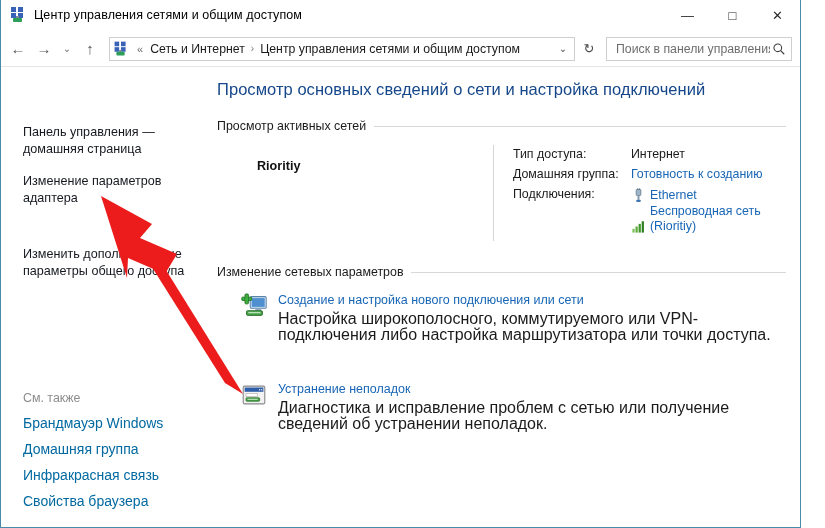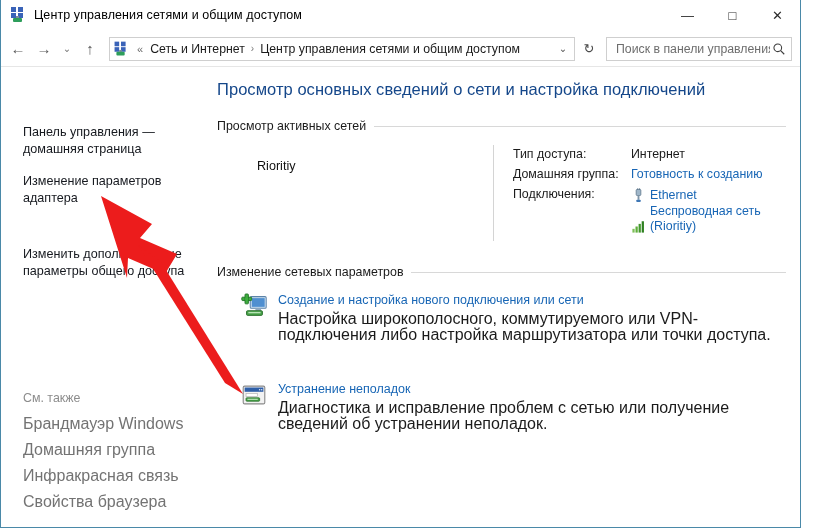--- a/index.html
+++ b/index.html
@@ -150,21 +150,21 @@
   .side-bottom {
     position: absolute;
     left: 22px;
     bottom: 14px;
     width: 200px;
   }
   .seealso-title {
     font-size: 12.4px; color: #8c8c8c; margin-bottom: 11px;
   }
   .seealso-link {
-    font-size: 16px; color: #737373; margin-bottom: 11px; line-height: 15px;
+    font-size: 14px; color: #0369a1; margin-bottom: 11px; line-height: 15px;
   }
   .seealso-link:last-child { margin-bottom: 4px; }
 
   .content {
     flex: 1 1 auto;
     padding: 13px 14px 0 0;
     min-width: 0;
   }
   .page-title {
     font-size: 16.5px;
@@ -187,21 +187,21 @@
   
   .active-net {
     display: flex;
     margin: 12px 0 0 0;
     min-height: 76px;
   }
   .net-left {
     width: 276px; flex: none;
     padding-left: 40px; padding-top: 14px;
   }
-  .net-name { font-size: 12.6px; font-weight: normal; color: #111; margin-bottom: 20px; }
+  .net-name { font-size: 12.6px; font-weight: bold; color: #111; margin-bottom: 20px; }
   .net-type { font-size: 12.4px; color: #1b1b1b; }
   .net-divider { width: 1px; background: #d4d4d4; margin: 0 0 0 0; align-self: stretch; }
   .net-right {
     padding-left: 19px; padding-top: 2px;
     font-size: 12.4px;
   }
   .net-row { display: flex; margin-bottom: 6px; align-items: flex-start; }
   .net-label { width: 118px; flex: none; color: #1b1b1b; }
   .net-value { color: #1b1b1b; }
   .net-value.link { color: #1866b5; }

